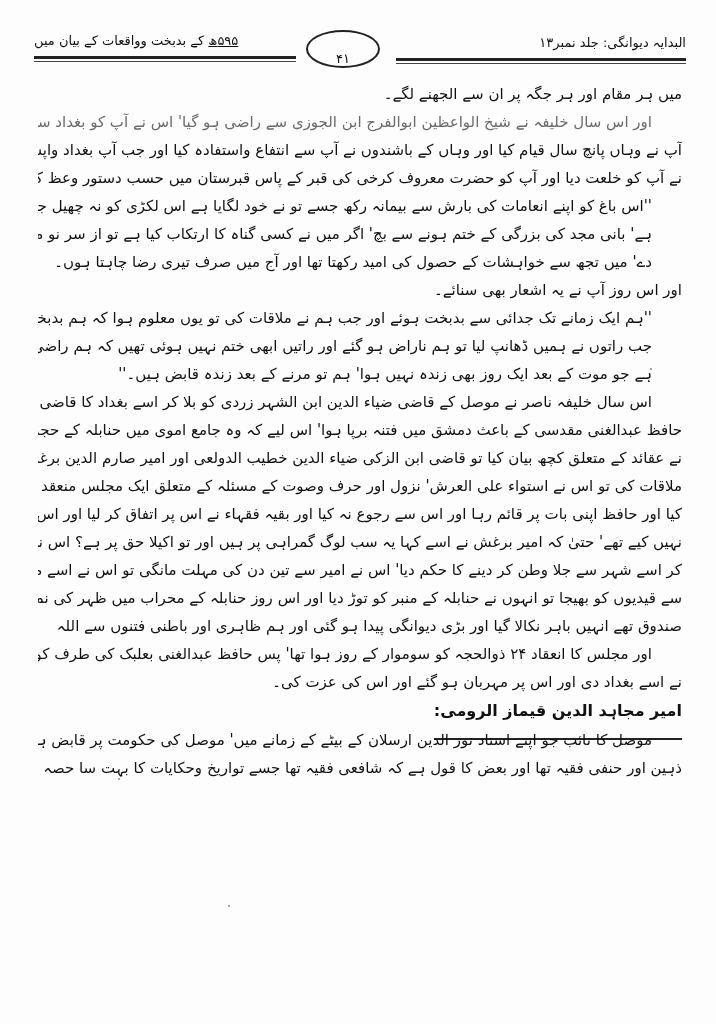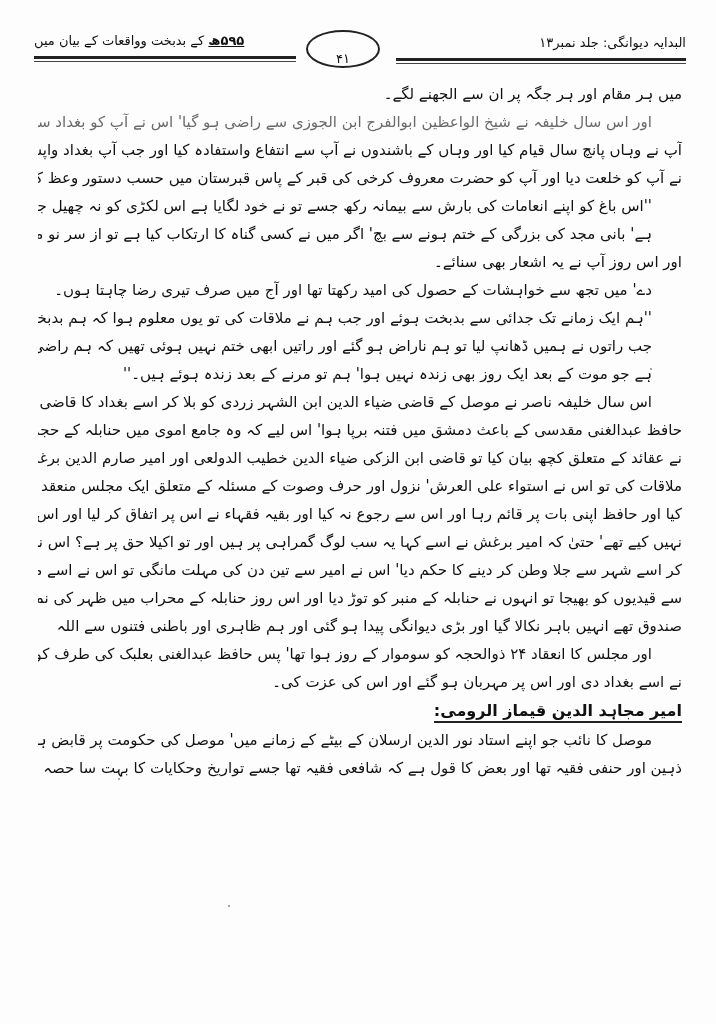--- a/index.html
+++ b/index.html
@@ -38,21 +38,21 @@
       direction: rtl;
       font-size: 13px;
       line-height: 18px;
     }
     .header-left .inner {
       display: inline-block;
       direction: rtl;
     }
     .header-left .year {
       text-decoration: underline;
-      font-weight: bold;
+      font-weight: normal;
     }
     .header-right {
       position: absolute;
       right: 0;
       top: 6px;
       width: 260px;
       text-align: right;
       direction: rtl;
       font-size: 13px;
       line-height: 18px;
@@ -128,21 +128,21 @@
       display: block;
       height: 30px;
       line-height: 30px;
       font-size: 16px;
       font-weight: bold;
       text-align: right;
       direction: rtl;
     }
     .heading span {
       border-bottom: 2px solid #222;
-      padding-bottom: 1px;
+      padding-bottom: 18px;
     }
     .speck {
       position: absolute;
       width: 2px; height: 2px;
       background: #888;
       border-radius: 50%;
     }
   </style>
 </head>
 <body>
@@ -167,25 +167,25 @@
     <div class="rule-right-thin"></div>
   </div>
 
   <div class="content">
     <span class="line short">میں ہر مقام اور ہر جگہ پر ان سے الجھنے لگے۔</span>
     <span class="line indent faint">اور اس سال خلیفہ نے شیخ الواعظین ابوالفرج ابن الجوزی سے راضی ہو گیا' اس نے آپ کو بغداد سے واسط کی طرف بھیج دیا اور</span>
     <span class="line">آپ نے وہاں پانچ سال قیام کیا اور وہاں کے باشندوں نے آپ سے انتفاع واستفادہ کیا اور جب آپ بغداد واپس آئے تو خلیفہ</span>
     <span class="line">نے آپ کو خلعت دیا اور آپ کو حضرت معروف کرخی کی قبر کے پاس قبرستان میں حسب دستور وعظ کرنے کی اجازت دے دی' پس</span>
     <span class="line quote">''اس باغ کو اپنے انعامات کی بارش سے بیمانہ رکھ جسے تو نے خود لگایا ہے اس لکڑی کو نہ چھیل جس پر تو نے پانی چھڑکا</span>
     <span class="line quote">ہے' بانی مجد کی بزرگی کے ختم ہونے سے بچ' اگر میں نے کسی گناہ کا ارتکاب کیا ہے تو از سر نو معاف کر اور مجھے خوشی بخش</span>
+    <span class="line quote short">دے' میں تجھ سے خواہشات کے حصول کی امید رکھتا تھا اور آج میں صرف تیری رضا چاہتا ہوں۔''</span>
     <span class="line short">اور اس روز آپ نے یہ اشعار بھی سنائے۔</span>
-    <span class="line quote short">دے' میں تجھ سے خواہشات کے حصول کی امید رکھتا تھا اور آج میں صرف تیری رضا چاہتا ہوں۔''</span>
     <span class="line quote">''ہم ایک زمانے تک جدائی سے بدبخت ہوئے اور جب ہم نے ملاقات کی تو یوں معلوم ہوا کہ ہم بدبخت نہیں ہوئے'</span>
     <span class="line quote">جب راتوں نے ہمیں ڈھانپ لیا تو ہم ناراض ہو گئے اور راتیں ابھی ختم نہیں ہوئی تھیں کہ ہم راضی ہو گئے' اور وہ کون</span>
-    <span class="line quote short">ہے جو موت کے بعد ایک روز بھی زندہ نہیں ہوا' ہم تو مرنے کے بعد زندہ ہوئے ہیں۔''</span>
+    <span class="line quote short">ہے جو موت کے بعد ایک روز بھی زندہ نہیں ہوا' ہم تو مرنے کے بعد زندہ قابض ہیں۔''</span>
     <span class="line indent">اس سال خلیفہ ناصر نے موصل کے قاضی ضیاء الدین ابن الشہر زردی کو بلا کر اسے بغداد کا قاضی القضاۃ بنا دیا اور اس سال</span>
     <span class="line">حافظ عبدالغنی مقدسی کے باعث دمشق میں فتنہ برپا ہوا' اس لیے کہ وہ جامع اموی میں حنابلہ کے حجرے میں گفتگو کرتا تھا' ایک روز اس</span>
     <span class="line">نے عقائد کے متعلق کچھ بیان کیا تو قاضی ابن الزکی ضیاء الدین خطیب الدولعی اور امیر صارم الدین برغش نے سلطان معظم سے</span>
     <span class="line">ملاقات کی تو اس نے استواء علی العرش' نزول اور حرف وصوت کے مسئلہ کے متعلق ایک مجلس منعقد کی تو نجم حنبلی نے بقیہ فقہاء سے اتفاق</span>
     <span class="line">کیا اور حافظ اپنی بات پر قائم رہا اور اس سے رجوع نہ کیا اور بقیہ فقہاء نے اس پر اتفاق کر لیا اور اس پر تشنیع الزامات لگائے' جو اس نے</span>
     <span class="line">نہیں کیے تھے' حتیٰ کہ امیر برغش نے اسے کہا یہ سب لوگ گمراہی پر ہیں اور تو اکیلا حق پر ہے؟ اس نے کہا ہاں! پس امیر نے ناراض ہو</span>
     <span class="line">کر اسے شہر سے جلا وطن کر دینے کا حکم دیا' اس نے امیر سے تین دن کی مہلت مانگی تو اس نے اسے مہلت دے دی اور برغش نے قلعہ</span>
     <span class="line">سے قیدیوں کو بھیجا تو انہوں نے حنابلہ کے منبر کو توڑ دیا اور اس روز حنابلہ کے محراب میں ظہر کی نماز ضائع ہو گئی اور وہاں جو خزائن اور</span>
     <span class="line short">صندوق تھے انہیں باہر نکالا گیا اور بڑی دیوانگی پیدا ہو گئی اور ہم ظاہری اور باطنی فتنوں سے اللہ کی پناہ مانگتے ہیں۔</span>
     <span class="line indent">اور مجلس کا انعقاد ۲۴ ذوالحجہ کو سوموار کے روز ہوا تھا' پس حافظ عبدالغنی بعلبک کی طرف کوچ کر گیا' پھر مصر چلا گیا تو محدثین</span>

